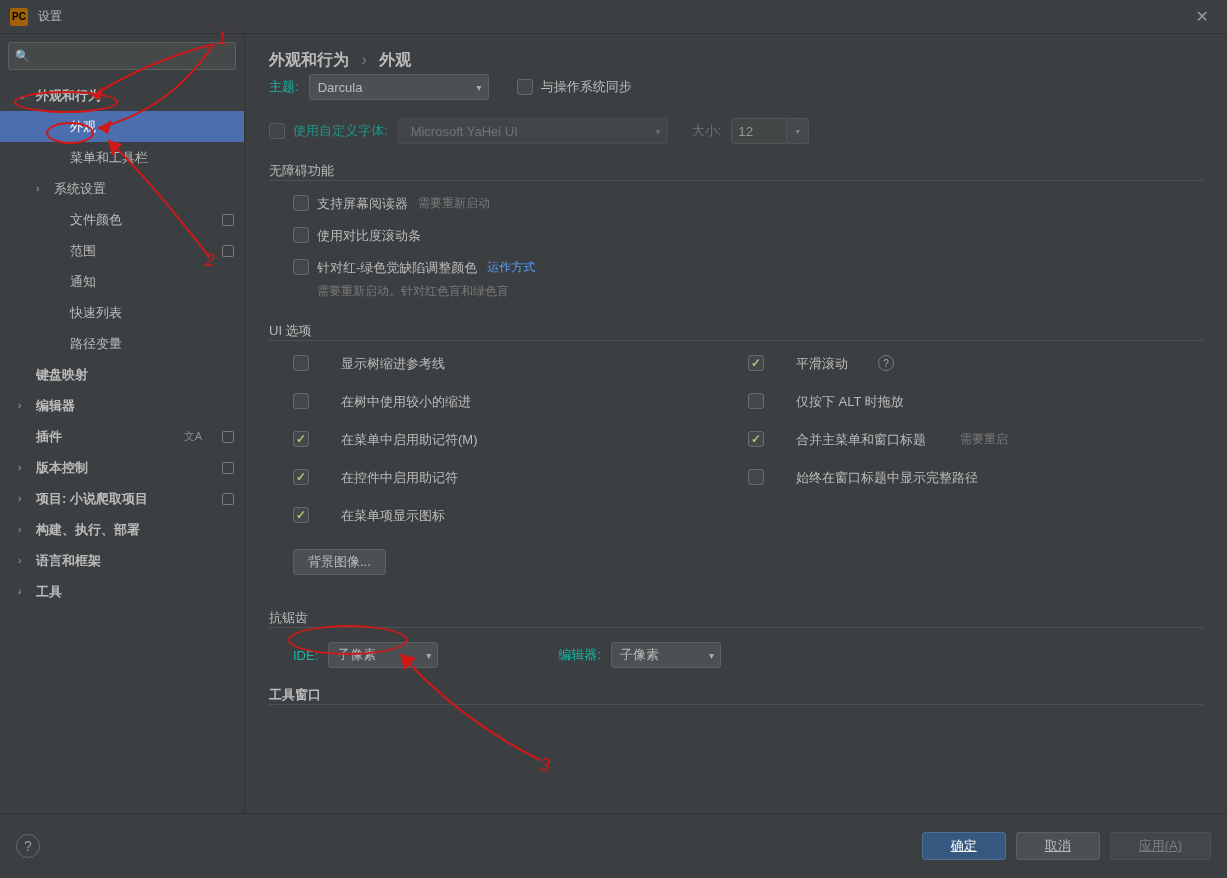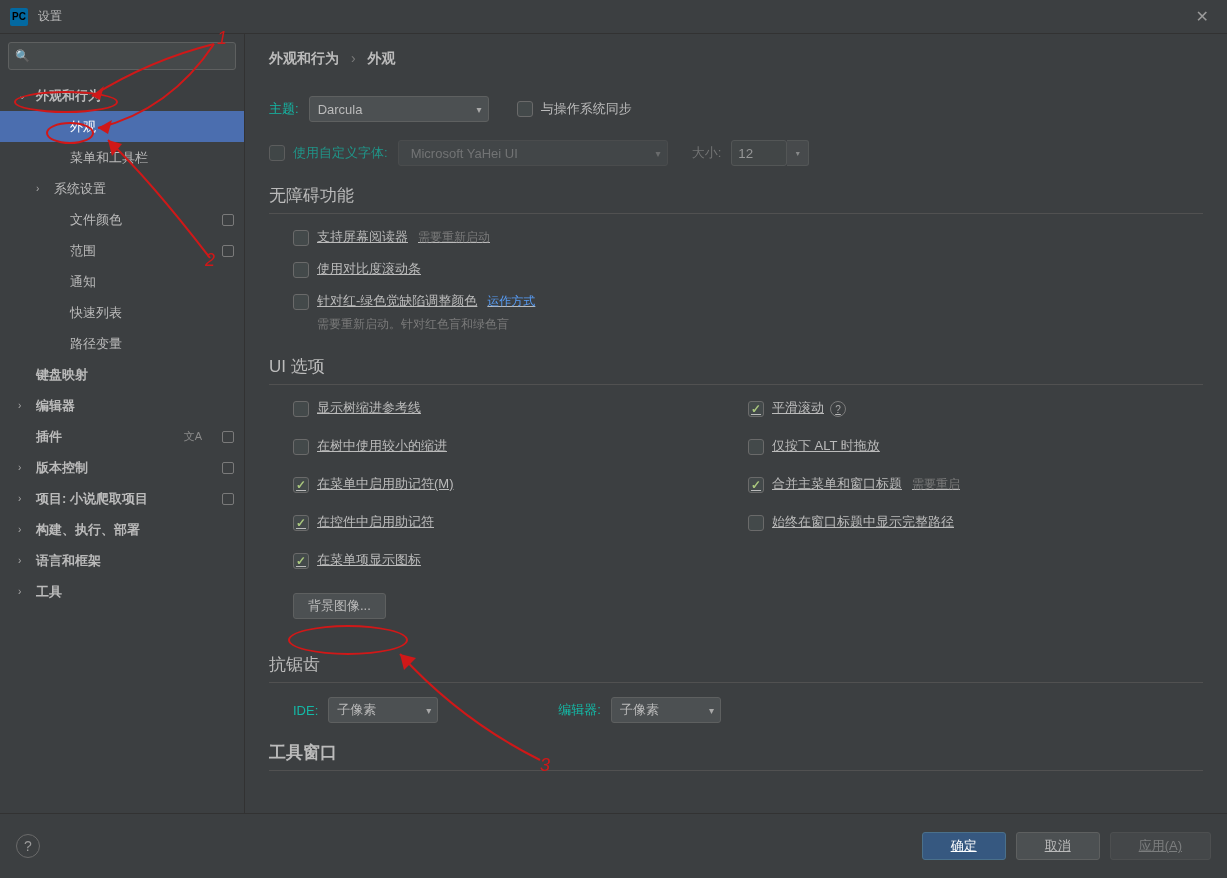--- a/index.html
+++ b/index.html
@@ -1,19 +1,19 @@
 <!DOCTYPE html>
 <html><head>
 <meta charset="utf-8">
 <style>
 * { box-sizing: border-box; margin: 0; padding: 0; font-family: "Microsoft YaHei UI", "Segoe UI", sans-serif; }
 body { background: #3c3f41; color: #bbbbbb; font-size: 13px; width: 1227px; height: 878px; overflow: hidden; position: relative; }
 
 .titlebar { height: 34px; display: flex; align-items: center; padding: 0 10px; border-bottom: 1px solid #323232; }
-.app-icon { width: 18px; height: 18px; background: #0369a1; margin-right: 10px; display: flex; align-items: center; justify-content: center; color: #000; font-size: 10px; font-weight: bold; border-radius: 2px; }
+.app-icon { width: 18px; height: 18px; background: #a16207; margin-right: 10px; display: flex; align-items: center; justify-content: center; color: #000; font-size: 10px; font-weight: bold; border-radius: 2px; }
 .titlebar-title { color: #bbbbbb; font-size: 12px; flex: 1; }
 .close-x { color: #9a9a9a; font-size: 16px; cursor: pointer; padding: 4px 8px; }
 
 .content { display: flex; height: 779px; }
 
 .sidebar { width: 245px; background: #3c3f41; border-right: 1px solid #323232; display: flex; flex-direction: column; }
 .search-box { margin: 8px 8px 6px 8px; height: 28px; background: #45494a; border: 1px solid #5e6060; border-radius: 3px; display: flex; align-items: center; padding: 0 6px; }
 .search-icon { color: #8a8a8a; font-size: 12px; margin-right: 4px; }
 
 .tree { flex: 1; overflow: auto; padding-top: 4px; }
@@ -23,47 +23,47 @@
 .chevron.empty { visibility: hidden; }
 .badge-box { position: absolute; right: 10px; width: 12px; height: 12px; border: 1px solid #7a7a7a; border-radius: 2px; }
 .lang-badge { position: absolute; right: 42px; color: #8a8a8a; font-size: 11px; }
 
 .indent-0 { padding-left: 18px; }
 .indent-1 { padding-left: 36px; }
 .indent-2 { padding-left: 52px; }
 .bold { font-weight: 600; }
 
 .main { flex: 1; padding: 16px 24px 0 24px; overflow-y: auto; position: relative; }
-.breadcrumb { color: #bbbbbb; font-size: 14px; font-weight: 600; margin-bottom: 28px; }
+.breadcrumb { color: #bbbbbb; font-size: 16px; font-weight: 600; margin-bottom: 3px; }
 .breadcrumb .sep { color: #7a7a7a; margin: 0 8px; font-weight: normal; }
 
 .row { display: flex; align-items: center; margin-bottom: 18px; }
 .label { color: #14b8a6; margin-right: 10px; }
 .select { background: #4c5052; border: 1px solid #5e6060; color: #bbbbbb; height: 26px; padding: 0 22px 0 8px; border-radius: 3px; position: relative; display: inline-flex; align-items: center; min-width: 100px; }
 .select::after { content: "▾"; position: absolute; right: 6px; color: #a9a9a9; font-size: 10px; }
 .select.wide { min-width: 180px; }
 .select.xwide { min-width: 270px; }
 .select.disabled { opacity: 0.6; padding-left: 12px; }
 
 .checkbox { width: 16px; height: 16px; border: 1px solid #6a6a6a; border-radius: 3px; margin-right: 8px; display: inline-flex; align-items: center; justify-content: center; background: #43494a; flex-shrink: 0; }
 .checkbox.checked { background: #43494a; }
 .checkbox.checked::after { content: "✓"; color: #a9c77d; font-size: 12px; font-weight: bold; }
-.check-row { display: flex; align-items: flex-end; margin-bottom: 14px; text-decoration: underline; }
+.check-row { display: flex; align-items: flex-start; margin-bottom: 14px; }
 
 .input-num { background: #45494a; border: 1px solid #5e6060; color: #bbbbbb; height: 26px; width: 56px; padding: 0 6px; border-radius: 3px; }
 .spinner { width: 22px; height: 26px; border: 1px solid #5e6060; border-left: none; border-radius: 0 3px 3px 0; background: #4c5052; display: inline-flex; align-items: center; justify-content: center; color: #a9a9a9; font-size: 8px; }
 
-.section-title { color: #bbbbbb; font-size: 17px; margin: 18px 0 14px 0; border-bottom: 1px solid #515151; padding-bottom: 6px; }
+.section-title { color: #bbbbbb; font-size: 13px; margin: 18px 0 14px 0; border-bottom: 1px solid #515151; }
 .indent-block { padding-left: 24px; }
 .hint { color: #7a7a7a; margin-left: 10px; font-size: 12px; }
 .link { color: #589df6; cursor: pointer; margin-left: 10px; font-size: 12px; }
 
 .two-col { display: flex; }
 .col { flex: 1; }
-.col .check-row { margin-bottom: 20px; }
+.col .check-row { margin-bottom: 20px; gap: 24px; }
 
 .btn { background: #4c5052; border: 1px solid #5e6060; color: #bbbbbb; height: 26px; padding: 0 14px; border-radius: 3px; display: inline-flex; align-items: center; cursor: pointer; }
 .btn.primary { background: #365880; border-color: #4a708b; color: #fff; }
 .btn.disabled { opacity: 0.5; cursor: default; }
 
 .info-tip { width: 16px; height: 16px; border: 1px solid #7a7a7a; border-radius: 50%; display: inline-flex; align-items: center; justify-content: center; font-size: 10px; color: #a9a9a9; margin-left: 6px; }
 
 .footer { height: 65px; border-top: 1px solid #323232; display: flex; align-items: center; padding: 0 16px; }
 .help-circle { width: 24px; height: 24px; border: 1px solid #6a6a6a; border-radius: 50%; display: flex; align-items: center; justify-content: center; color: #9a9a9a; font-size: 14px; cursor: pointer; }
 .footer-btns { margin-left: auto; display: flex; gap: 10px; }

